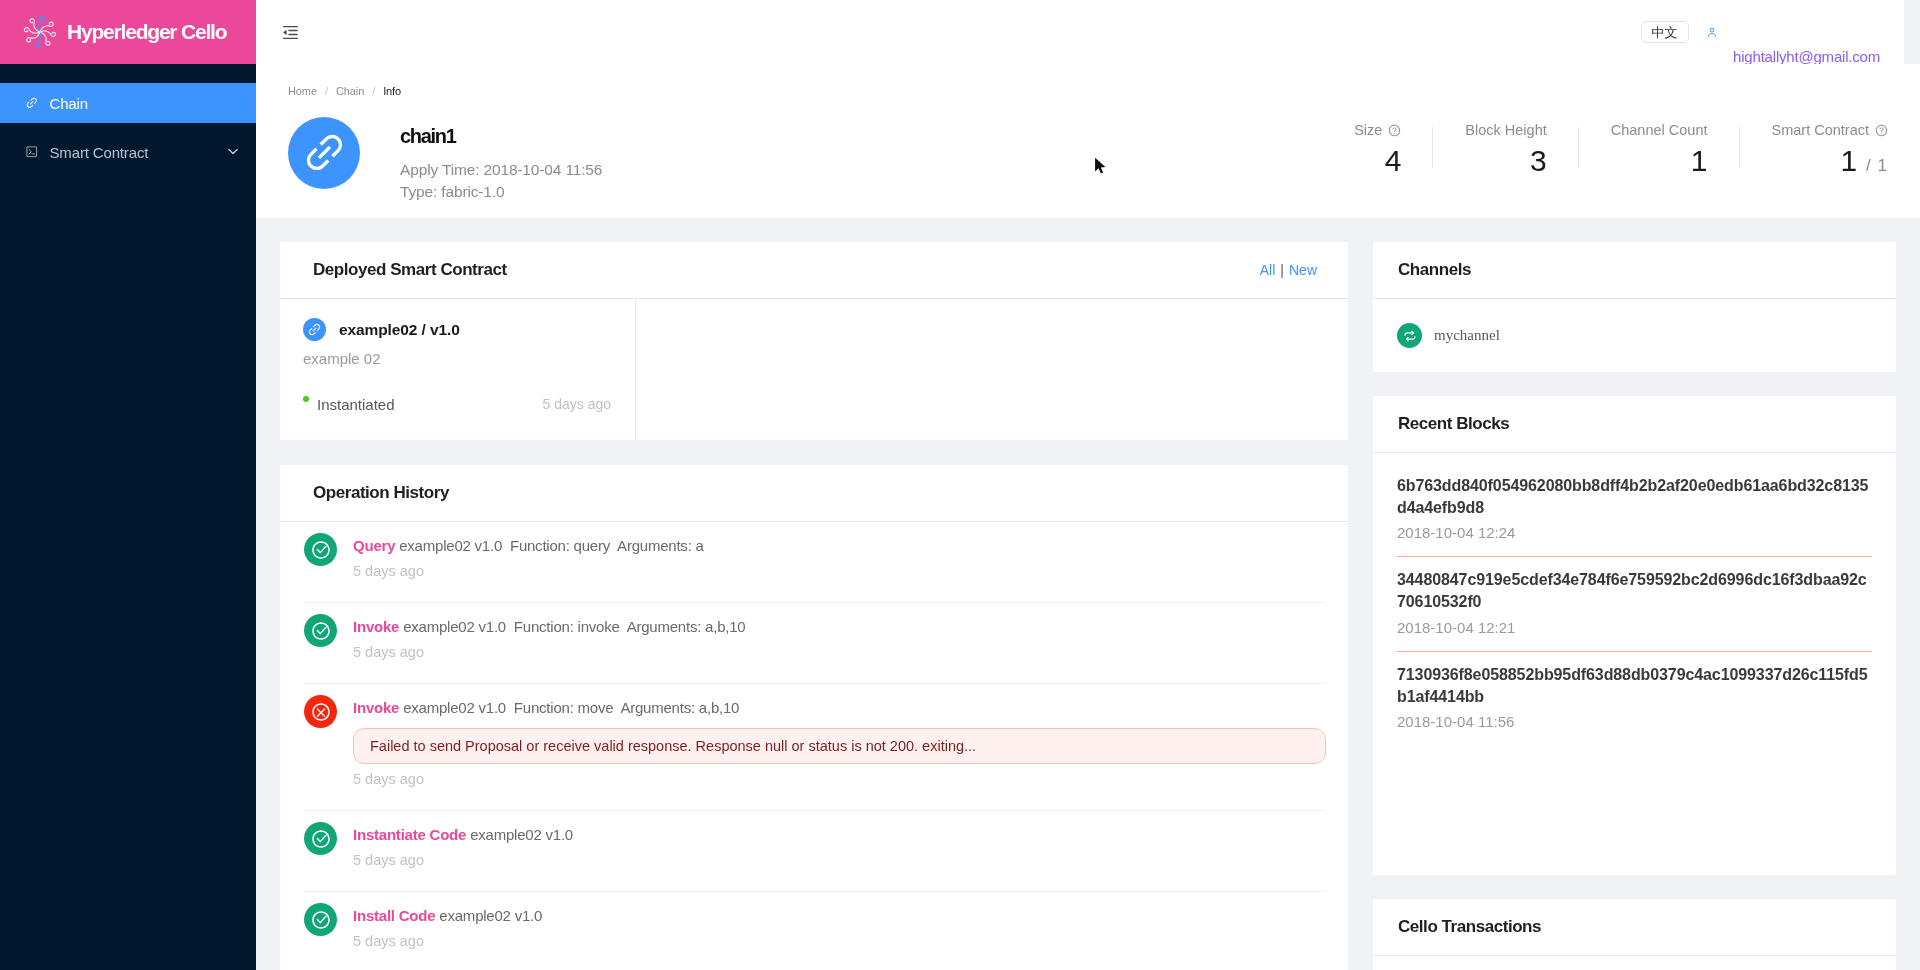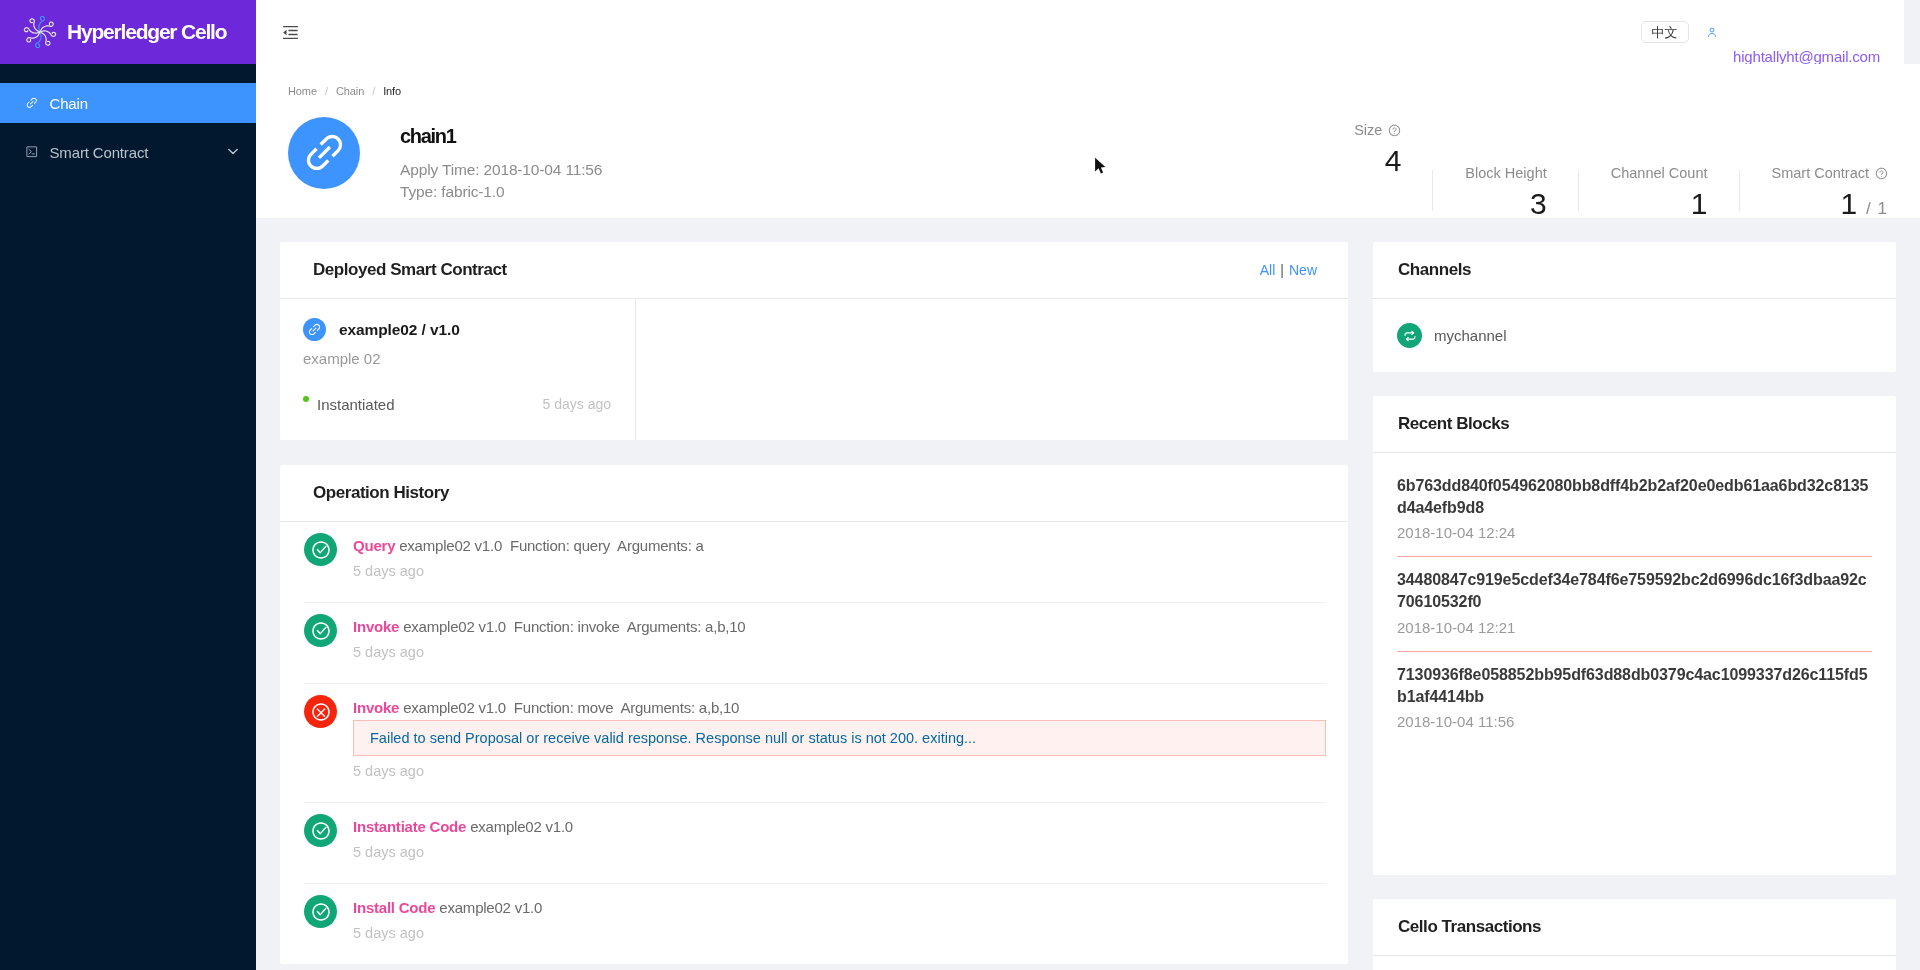--- a/index.html
+++ b/index.html
@@ -12,21 +12,21 @@
     color:#000;
     -webkit-font-smoothing:antialiased;
   }
   
   .sider {
     position:absolute; left:0; top:0; width:256px; height:970px;
     background:#01182e; overflow:hidden;
   }
   .sider-logo {
     height:64px; display:flex; align-items:center; padding-left:21px;
-    background:#6d28d9;
+    background:#ec4899;
   }
   .logo-mark { width:38px; height:38px; flex:0 0 38px; display:block; }
   .logo-text {
     color:#fff; font-size:21px; font-weight:bold; letter-spacing:-1.2px;
     margin-left:8px; white-space:nowrap;
   }
   .sider-menu { padding-top:19px; }
   .menu-item {
     height:40px; display:flex; align-items:center; padding-left:25px;
     color:#b8c2cc; font-size:15px; position:relative; cursor:pointer; letter-spacing:-0.15px;
@@ -68,21 +68,21 @@
     background:#3d94ff; display:flex; align-items:center; justify-content:center;
     margin-top:-7px;
   }
   .avatar svg { width:47px; height:47px; display:block; margin-top:-2px; color:#fff; }
   .head-main { margin-left:40px; padding-top:0; }
   .head-title { font-size:20px; font-weight:bold; color:#111; line-height:24px; letter-spacing:-1.3px; }
   .head-sub { font-size:15.5px; color:#8c8c8c; margin-top:11px; line-height:21px; letter-spacing:-0.15px; }
   .head-sub + .head-sub { margin-top:1px; }
   .stats { position:absolute; right:32px; top:57px; display:flex; align-items:flex-start; }
   .stat { position:relative; text-align:right; }
-  .stat + .stat { margin-left:64px;margin-top:43px; }
+  .stat + .stat { margin-left:64px; }
   .stat + .stat:before {
     content:""; position:absolute; left:-33px; top:6px; width:1px; height:41px; background:#e8e8e8;
   }
   .stat-label { font-size:14.5px; color:#8c8c8c; line-height:18px; white-space:nowrap; }
   .stat-label .qm { display:inline-block; vertical-align:-2px; margin-left:6px; color:#8c8c8c; width:13px; height:13px; }
   .stat-value { font-size:30px; color:#1a1a1a; line-height:32px; margin-top:6px; white-space:nowrap; }
   .stat-value .sfx { font-size:17px; color:#8c8c8c; margin-left:9px; letter-spacing:1px; }
 
   
   .content { position:absolute; left:256px; top:218px; right:0; bottom:0; background:#f0f2f5; }
@@ -125,27 +125,27 @@
     width:33px; height:33px; border-radius:50%; flex:0 0 33px; margin-top:-3px;
     display:flex; align-items:center; justify-content:center;
   }
   .op-badge.ok { background:#11a677; }
   .op-badge.err { background:#f5260d; }
   .op-badge svg { width:20px; height:20px; display:block; }
   .op-main { margin-left:16px; flex:1; min-width:0; }
   .op-title { font-size:15px; color:#6a6a6a; line-height:20px; white-space:pre-wrap; letter-spacing:-0.22px; }
   .op-title b { color:#ec4899; font-weight:bold; }
   .op-err {
-    margin-top:2px; border:1px solid #ffbdb6; background:#fff1f0; border-radius:0;
-    padding:7px 16px; font-size:14.5px; color:#0369a1; line-height:20px;
+    margin-top:10px; border:1px solid #ffbdb6; background:#fff1f0; border-radius:11px;
+    padding:7px 16px; font-size:14.5px; color:#7f1d1d; line-height:20px;
   }
   .op-time { font-size:14.5px; color:#c2c2c2; margin-top:6px; line-height:19px; }
 
   
-  .ch-body { padding:24px 24px 24px 24px; }
+  .ch-body { padding:24px 24px 24px 24px;font-family:Liberation Serif, serif; }
   .ch-item { display:flex; align-items:center; }
   .ch-badge {
     width:25px; height:25px; border-radius:50%; background:#11a677; flex:0 0 25px;
     display:inline-flex; align-items:center; justify-content:center;
   }
   .ch-badge svg { width:14px; height:14px; display:block; }
   .ch-name { font-size:15px; color:#595959; margin-left:12px; }
 
   
   .blocks-card { margin-top:24px; }

